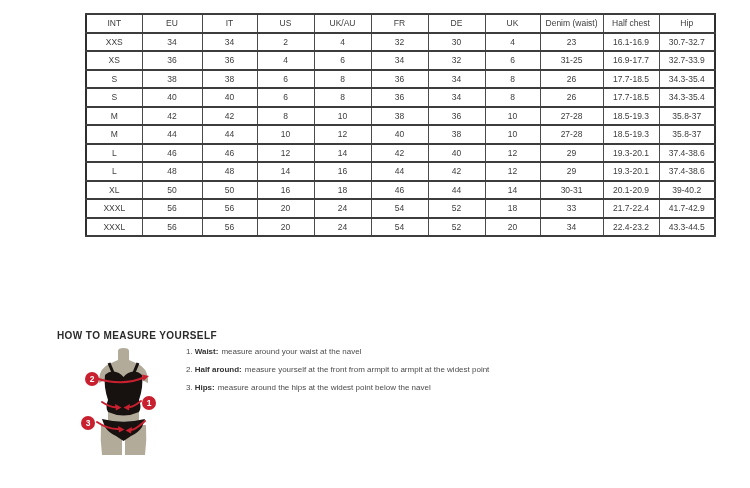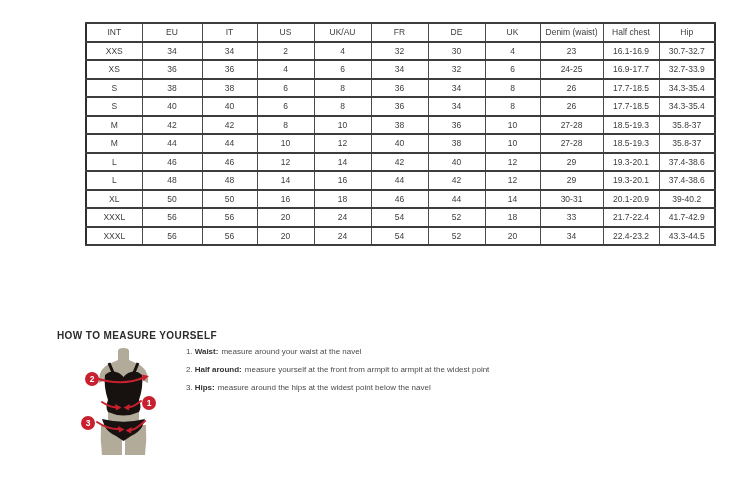--- a/index.html
+++ b/index.html
@@ -1,20 +1,20 @@
 <!DOCTYPE html>
 <html><head>
 <meta charset="utf-8">
 <style>
   * { margin: 0; padding: 0; box-sizing: border-box; }
   html, body { width: 750px; height: 488px; background: #ffffff; overflow: hidden; }
   body { position: relative; font-family: "Liberation Sans", sans-serif; color: #3d3d3d; }
 
   
-  .table-wrap { position: absolute; left: 62px; top: 22px; width: 538px; padding-left: 23px; }
+  .table-wrap { position: absolute; left: 62px; top: 13px; width: 538px; padding-left: 23px; }
   table.size-chart {
     width: 100%; table-layout: fixed; border-collapse: collapse;
     border: 2px solid #2e2e2e;
   }
   table.size-chart th, table.size-chart td {
     border-left: 1px solid #4b4b4b; border-right: 1px solid #4b4b4b;
     border-top: 2px solid #3d3d3d; border-bottom: 2px solid #3d3d3d;
     height: 18.5px; text-align: center; vertical-align: middle;
     font-size: 8.5px; font-weight: 400; color: #3c3c3c;
     white-space: nowrap; overflow: hidden; padding: 0 2px; line-height: 1;
@@ -100,21 +100,21 @@
           </tr>
           <tr>
             <td>XS</td>
             <td>36</td>
             <td>36</td>
             <td>4</td>
             <td>6</td>
             <td>34</td>
             <td>32</td>
             <td>6</td>
-            <td>24-25</td>
+            <td>31-25</td>
             <td>16.9-17.7</td>
             <td>32.7-33.9</td>
           </tr>
           <tr>
             <td>S</td>
             <td>38</td>
             <td>38</td>
             <td>6</td>
             <td>8</td>
             <td>36</td>

